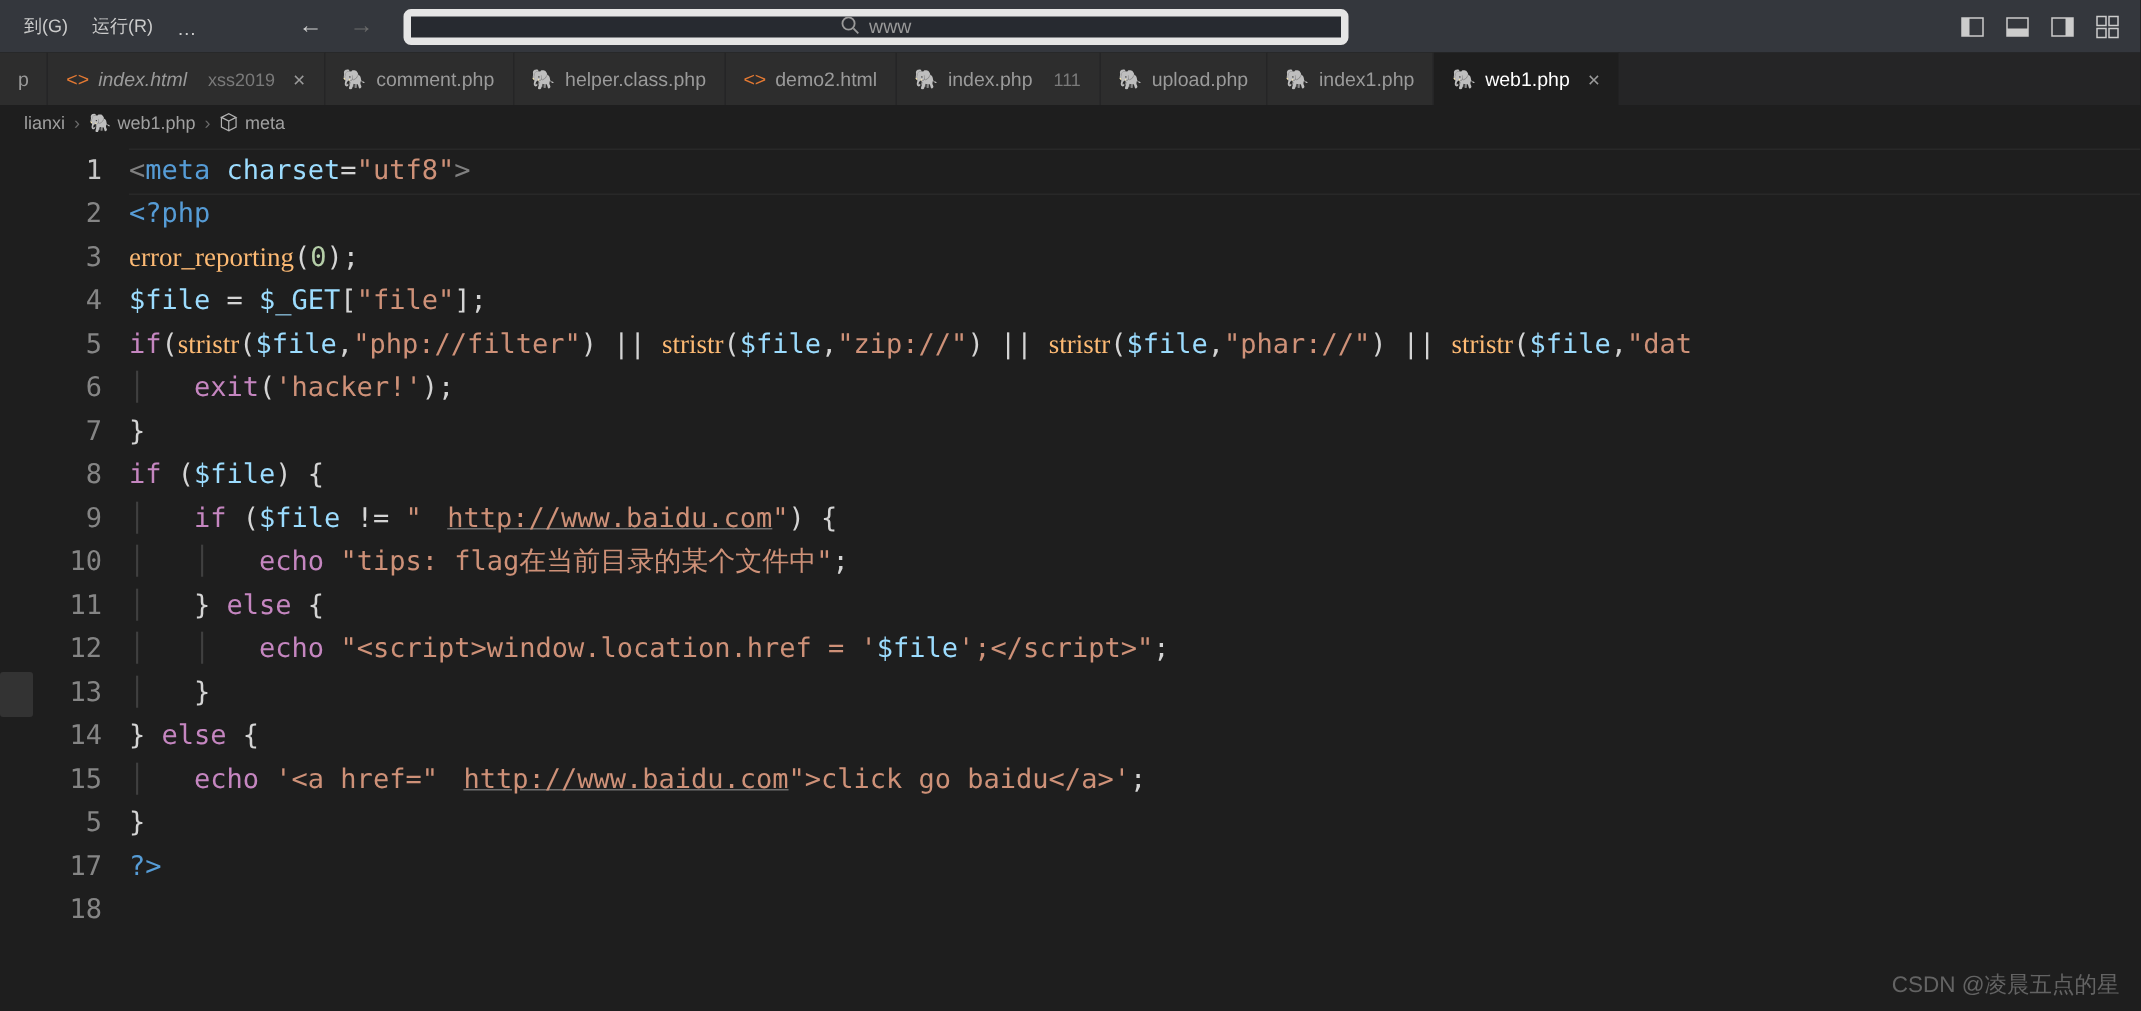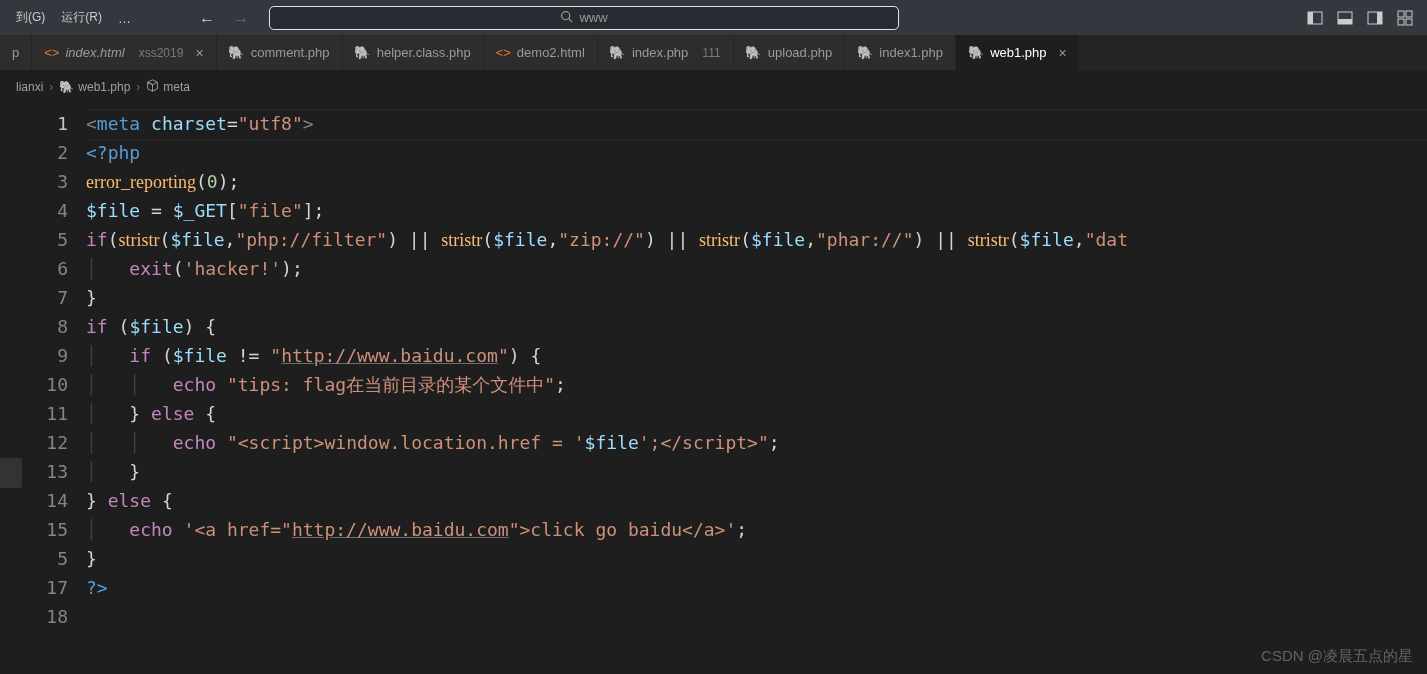--- a/index.html
+++ b/index.html
@@ -39,21 +39,21 @@
     font-size: 16px;
     cursor: pointer;
   }
   .titlebar .nav-arrow.disabled { color: #6b6b6b; }
   .titlebar .search-box {
     flex: 1;
     max-width: 630px;
     margin: 0 20px 0 20px;
     height: 24px;
     background: #272a30;
-    border: 1px solid #e5e5e5;
+    border: 5px solid #e5e5e5;
     border-radius: 5px;
     display: flex;
     align-items: center;
     padding: 0 8px;
     color: #9a9a9a;
     gap: 6px;
     justify-content: center;
   }
   .titlebar .search-box .search-icon { font-size: 12px; }
   .titlebar .layout-icons {
@@ -98,22 +98,22 @@
   .tab.italic .tab-label { font-style: italic; }
   .tab .file-icon { font-size: 13px; }
   .tab .file-icon.html { color: #e37933; }
   .tab .file-icon.php { color: #a074c4; }
   .tab .desc { color: #7a7a7a; font-size: 12px; margin-left: 8px; }
   .tab .close { color: #9a9a9a; font-size: 14px; margin-left: 6px; }
   .breadcrumb {
     height: 22px;
     background: #1e1e1e;
     display: flex;
-    align-items: center;
-    padding: 16px 16px;
+    align-items: flex-start;
+    padding: 4px 16px;
     color: #a0a0a0;
     font-size: 12px;
     gap: 4px;
   }
   .breadcrumb .chev { color: #6a6a6a; margin: 0 2px; }
   .breadcrumb .bc-icon { color: #a074c4; }
   .breadcrumb .bc-icon.sym { color: #b1b1b1; }
   .editor-area {
     display: flex;
     height: calc(674px - 35px - 36px - 22px);
@@ -175,21 +175,21 @@
   .c-punc { color: #808080; }
   .c-tag  { color: #569cd6; }
   .c-attr { color: #9cdcfe; }
   .c-str  { color: #ce9178; }
   .c-key  { color: #c586c0; }
   .c-var  { color: #9cdcfe; }
   .c-func { color: #fdba74; font-family: Liberation Serif, serif; }
   .c-num  { color: #b5cea8; }
   .c-phptag { color: #569cd6; }
   .c-d4 { color: #d4d4d4; }
-  .c-under { text-decoration: underline; text-decoration-color: #6e6e6e; }
+  .c-under { text-decoration: underline; text-decoration-color: #6e6e6e; margin-left: 17px; }
   .watermark {
     position: absolute;
     bottom: 8px;
     right: 14px;
     color: #757575;
     font-size: 15px;
     opacity: 0.8;
     margin-left: 40px;
   }
 </style>

